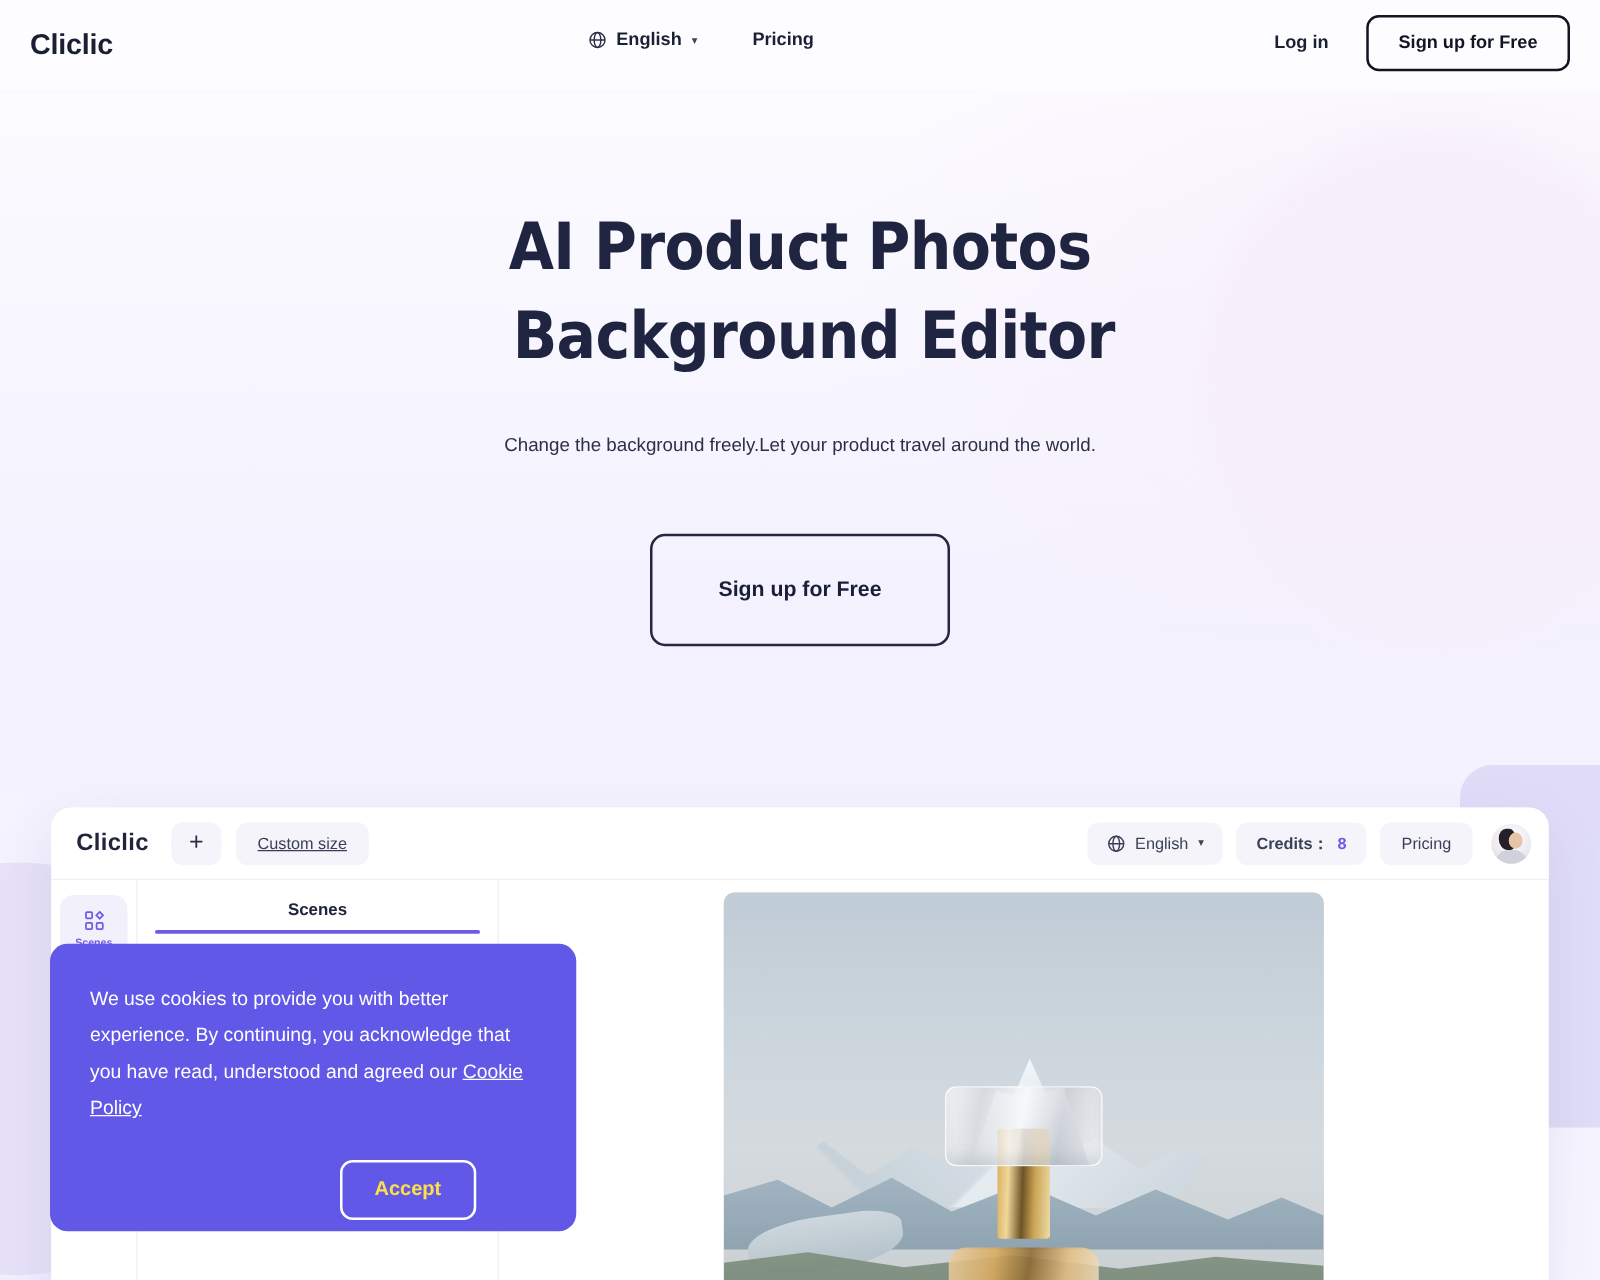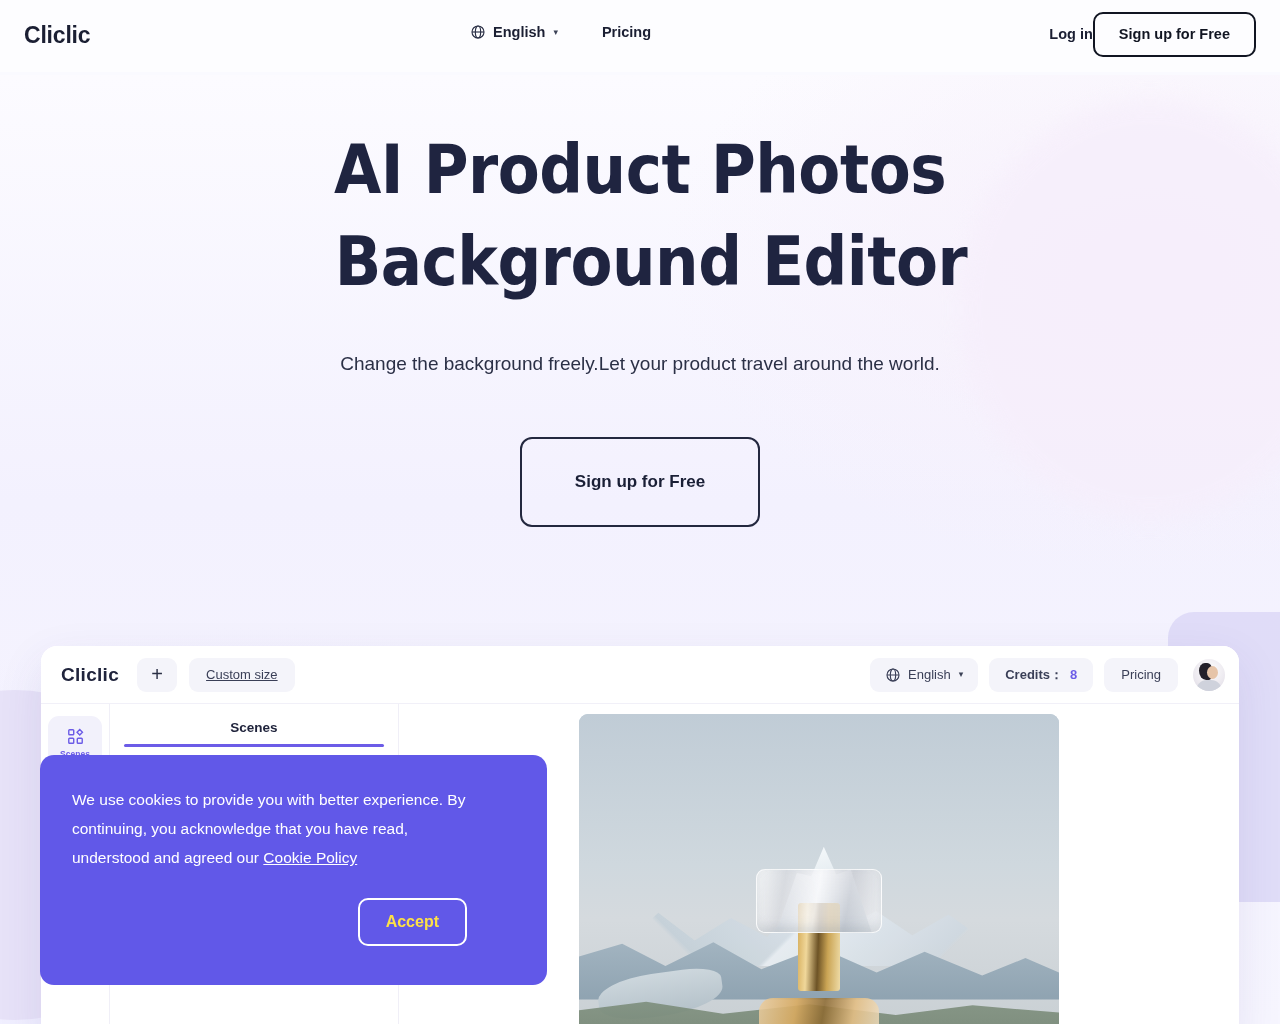--- a/index.html
+++ b/index.html
@@ -49,38 +49,38 @@
     position:absolute; left:24px; top:22px;
     font-size:23px; font-weight:700; letter-spacing:-.2px;
     color:#1b1f33;
   }
   .nav-center { position:absolute; left:470px; top:24px; display:flex; align-items:center; gap:44px; }
   .lang-pick { display:flex; align-items:center; gap:7px; cursor:pointer; }
   .lang-pick .lbl { font-size:14.5px; font-weight:700; color:#1b1f33; }
   .globe { width:16px; height:16px; display:block; }
   .caret { font-size:9px; color:#3c4257; line-height:1; margin-left:1px; }
   .nav-link { font-size:14.5px; font-weight:700; color:#1b1f33; cursor:pointer; text-decoration:none; }
-  .nav-right { position:absolute; right:24px; top:12px; display:flex; align-items:center; }
+  .nav-right { position:absolute; right:24px; top:12px; display:flex; align-items:center; gap:30px; }
   .btn-outline-dark {
     border:2px solid #111522; border-radius:10px;
     padding:13px 24px; font-size:14.5px; font-weight:700; color:#111522;
     background:transparent; cursor:pointer; line-height:1;
   }
 
   
   #hero { position:absolute; left:0; top:72px; width:1280px; z-index:5; text-align:center; }
   .hero-title {
-    margin-top:52px;
+    margin-top:91px;
     font-family:"DejaVu Sans Condensed","Liberation Sans Narrow","Liberation Sans",sans-serif;
-    font-size:68px; line-height:1.36; font-weight:700;
+    font-size:52px; line-height:1.36; font-weight:700;
     letter-spacing:-.5px; color:#1f2440;
   }
   .hero-title .l2 { display:block;padding-left:22px; }
   .hero-sub {
-    margin-top:44px; font-size:19px; color:#2b3046; font-weight:400;
+    margin-top:44px; font-size:15px; color:#2b3046; font-weight:400;
   }
   .hero-cta-wrap { margin-top:62px; display:flex; justify-content:center; }
   .btn-hero {
     width:240px; height:90px;
     border:2px solid #23283f; border-radius:12px;
     background:transparent; cursor:pointer;
     font-size:17px; font-weight:700; color:#1a1f36;
   }
 
   
@@ -204,21 +204,21 @@
   }
   .bottle .flask {
     position:absolute; left:6px; bottom:0; width:120px; height:48px;
     border-radius:14px 14px 6px 6px;
     background:linear-gradient(100deg, rgba(236,206,160,.85) 0%, rgba(216,170,96,.9) 30%,
       rgba(140,104,46,.85) 52%, rgba(227,190,132,.9) 76%, rgba(244,226,196,.8) 100%);
   }
 
   
   #cookie-banner {
-    position:absolute; left:40px; top:755px; width:507px; height:230px;
+    position:absolute; left:40px; top:755px; width:421px; height:230px;
     background:#6158e8; border-radius:14px; z-index:40;
     padding:30px 30px 0 32px; color:#fff;
   }
   .cookie-text { font-size:15.5px; line-height:1.88; color:#fff; max-width:405px; }
   .cookie-link { color:#fff; text-decoration:underline; cursor:pointer; }
   .cookie-actions { display:flex; justify-content:flex-end; padding-right:50px; margin-top:26px; }
   .btn-accept {
     border:2px solid #ffffff; border-radius:10px; background:transparent;
     color:#fde047; font-size:16px; font-weight:700; padding:14px 26px; cursor:pointer; line-height:1;
   }

